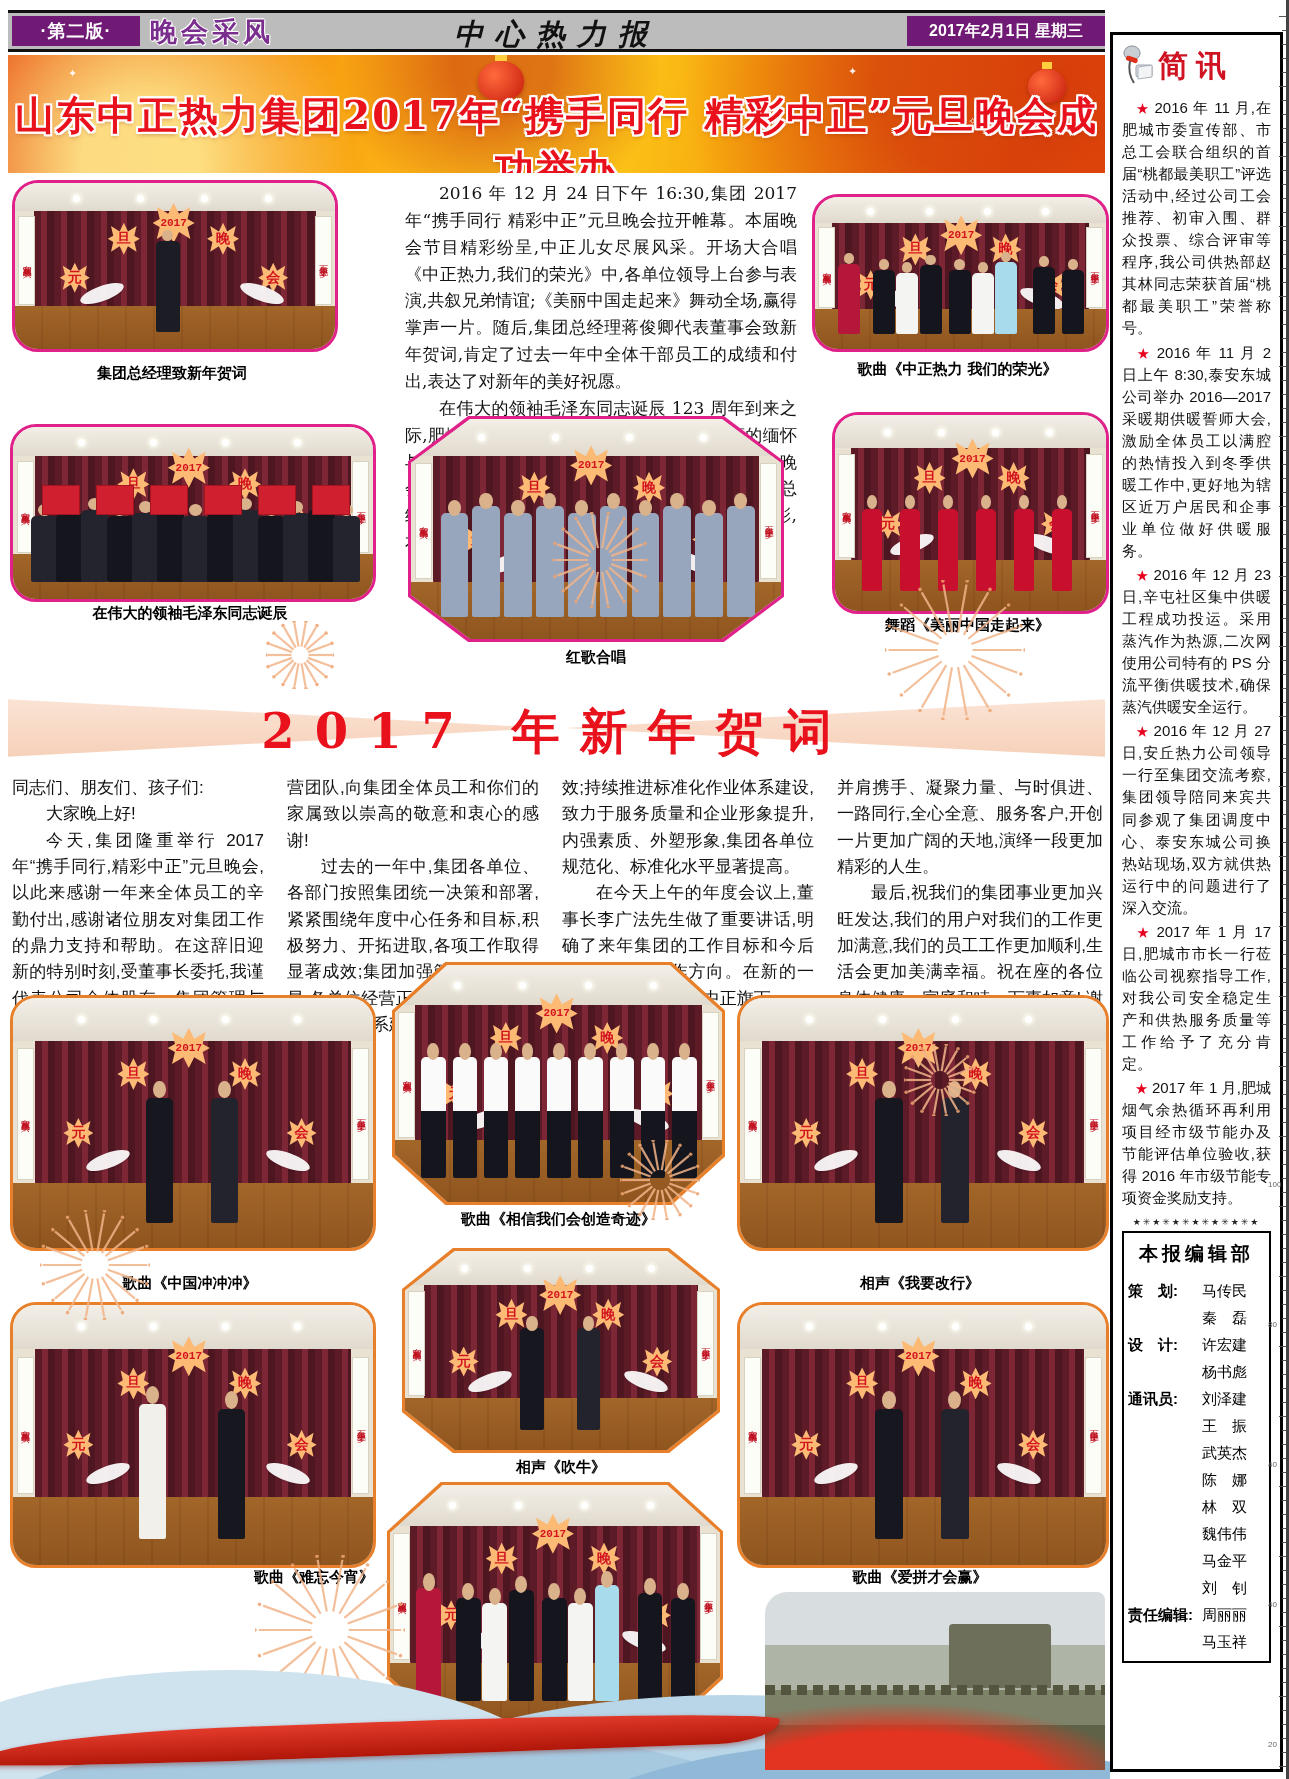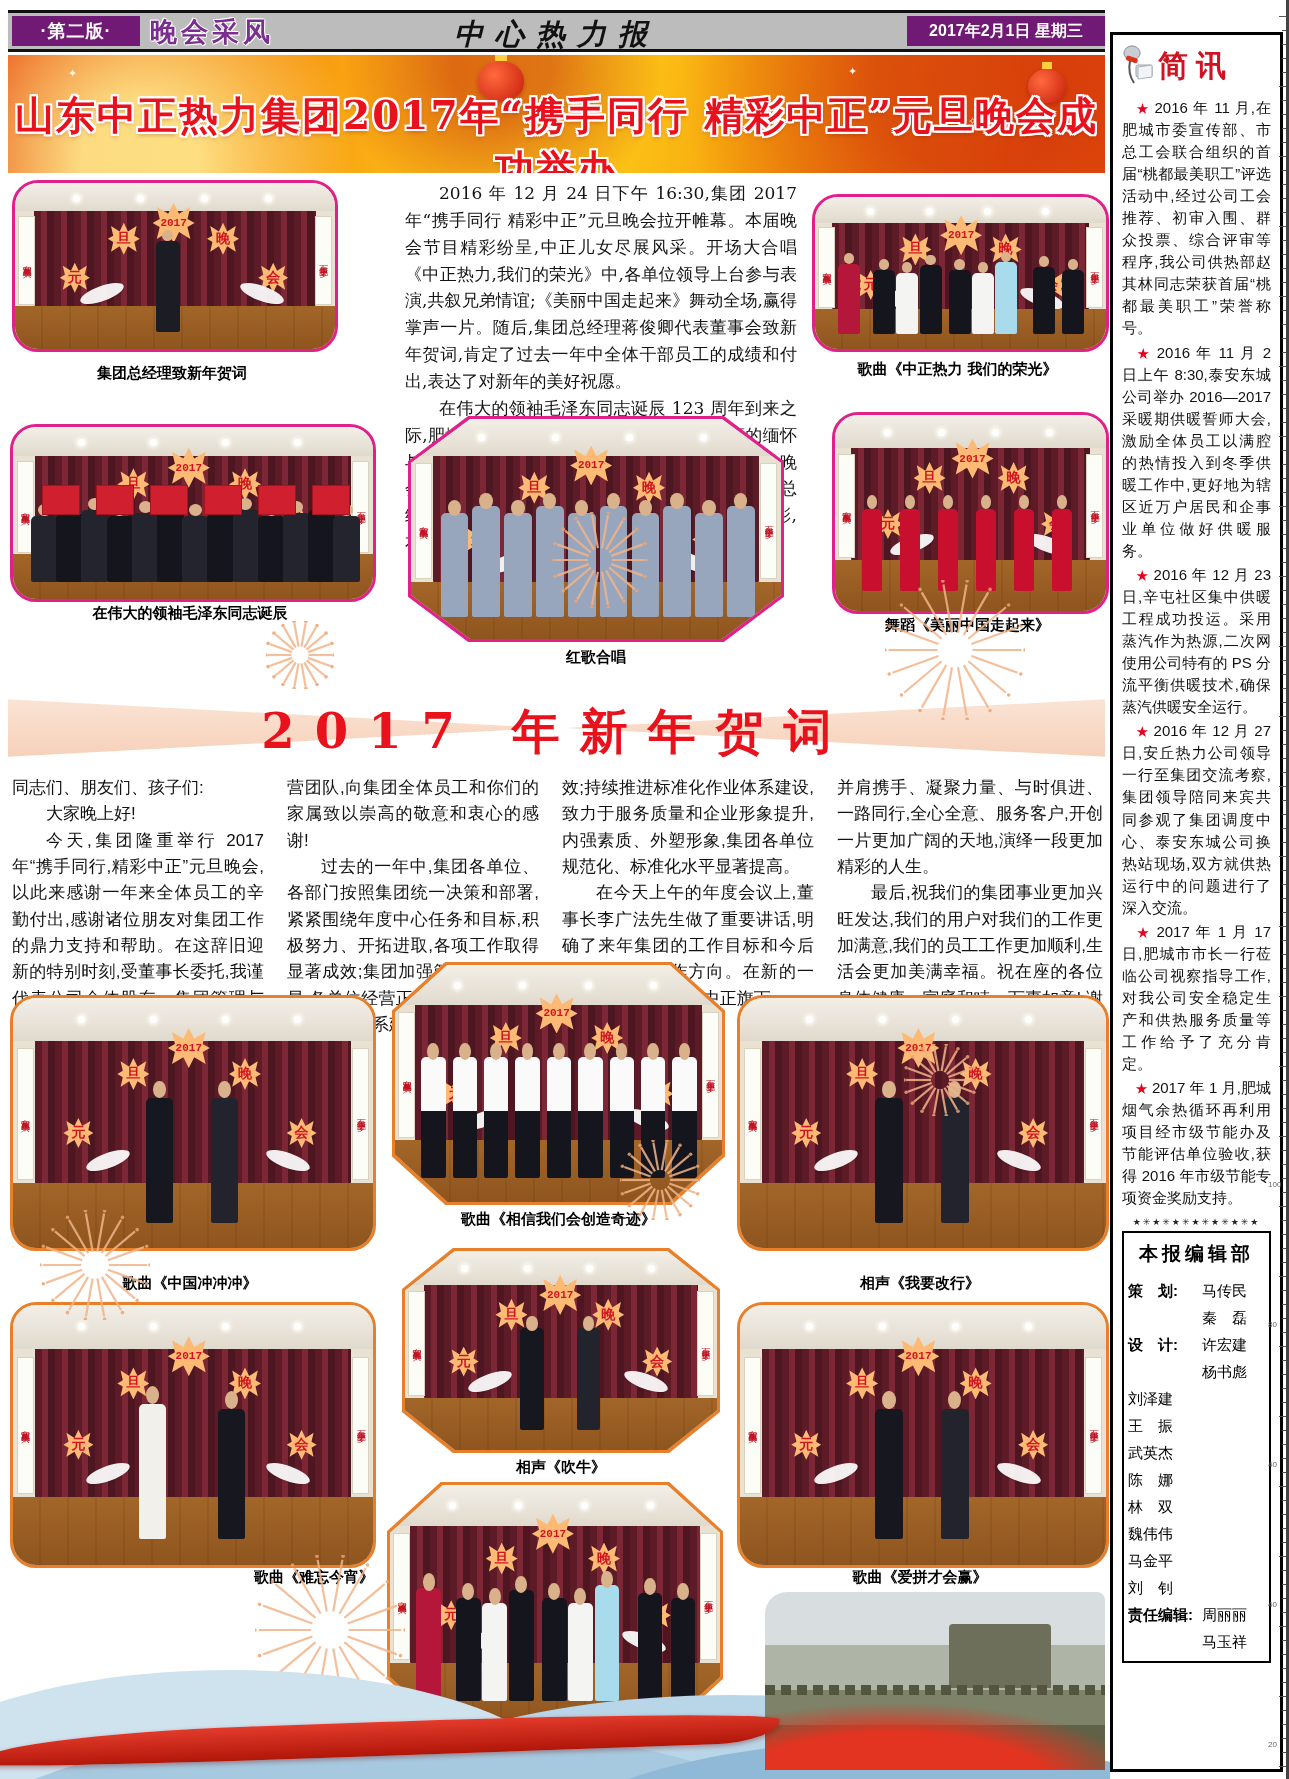--- a/index.html
+++ b/index.html
@@ -892,20 +892,21 @@
             </div>
           </div>
           <div class="edrow">
             <div class="role">设　计:</div>
             <div class="names">
               <div>许宏建</div>
               <div>杨书彪</div>
             </div>
           </div>
           <div class="edrow">
+            <div class="role">通讯员:</div>
             <div class="names">
               <div>刘泽建</div>
               <div>王　振</div>
               <div>武英杰</div>
               <div>陈　娜</div>
               <div>林　双</div>
               <div>魏伟伟</div>
               <div>马金平</div>
               <div>刘　钊</div>
             </div>

